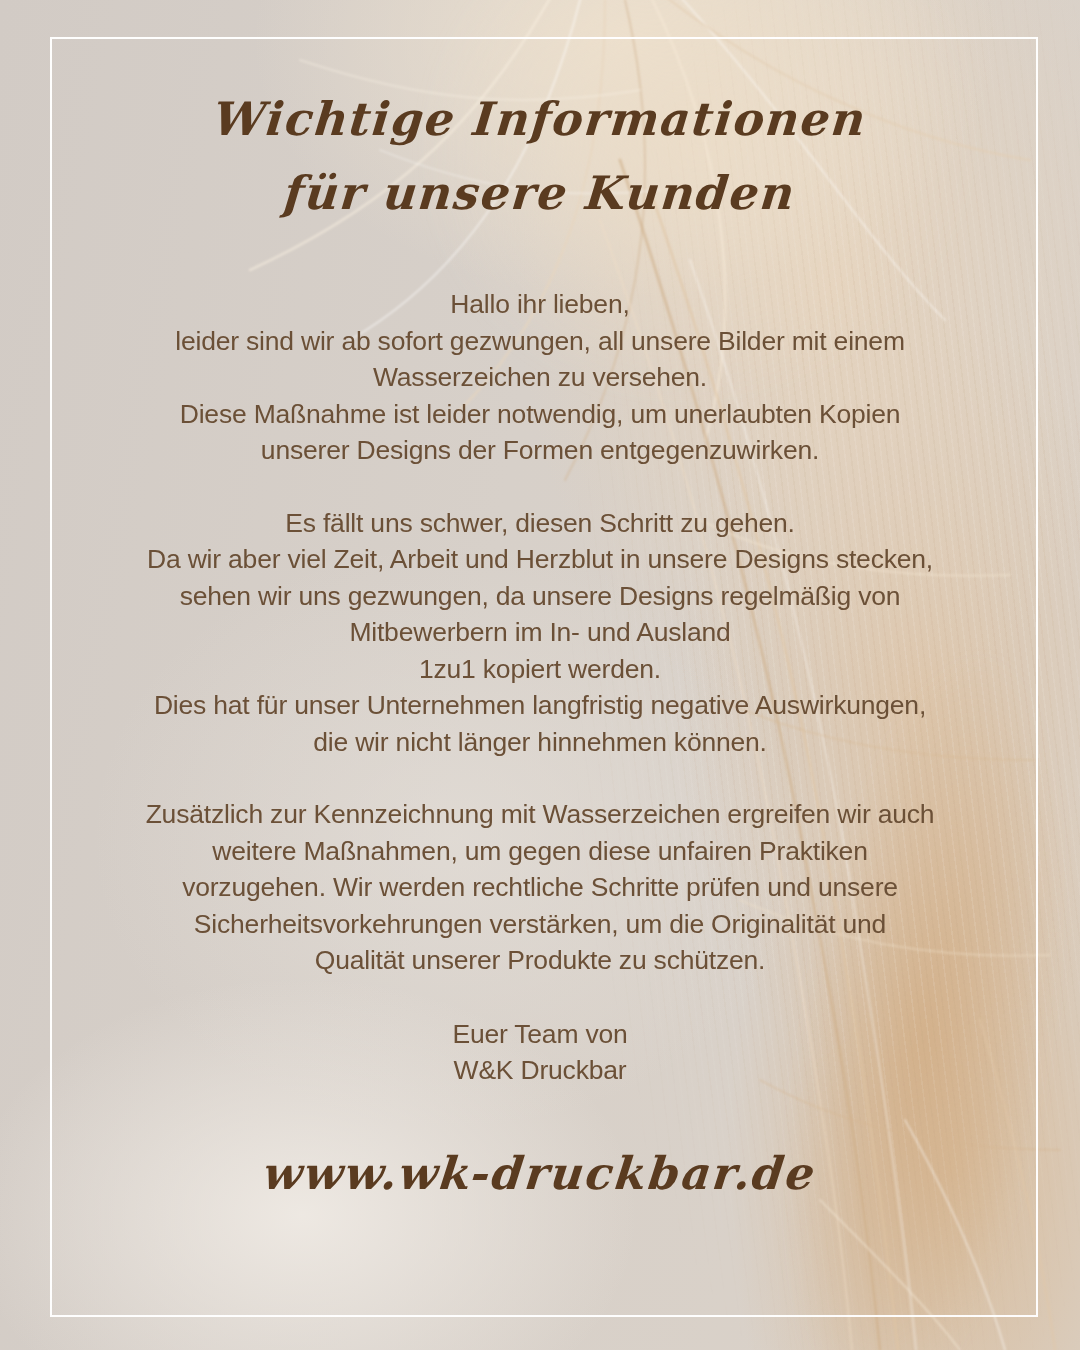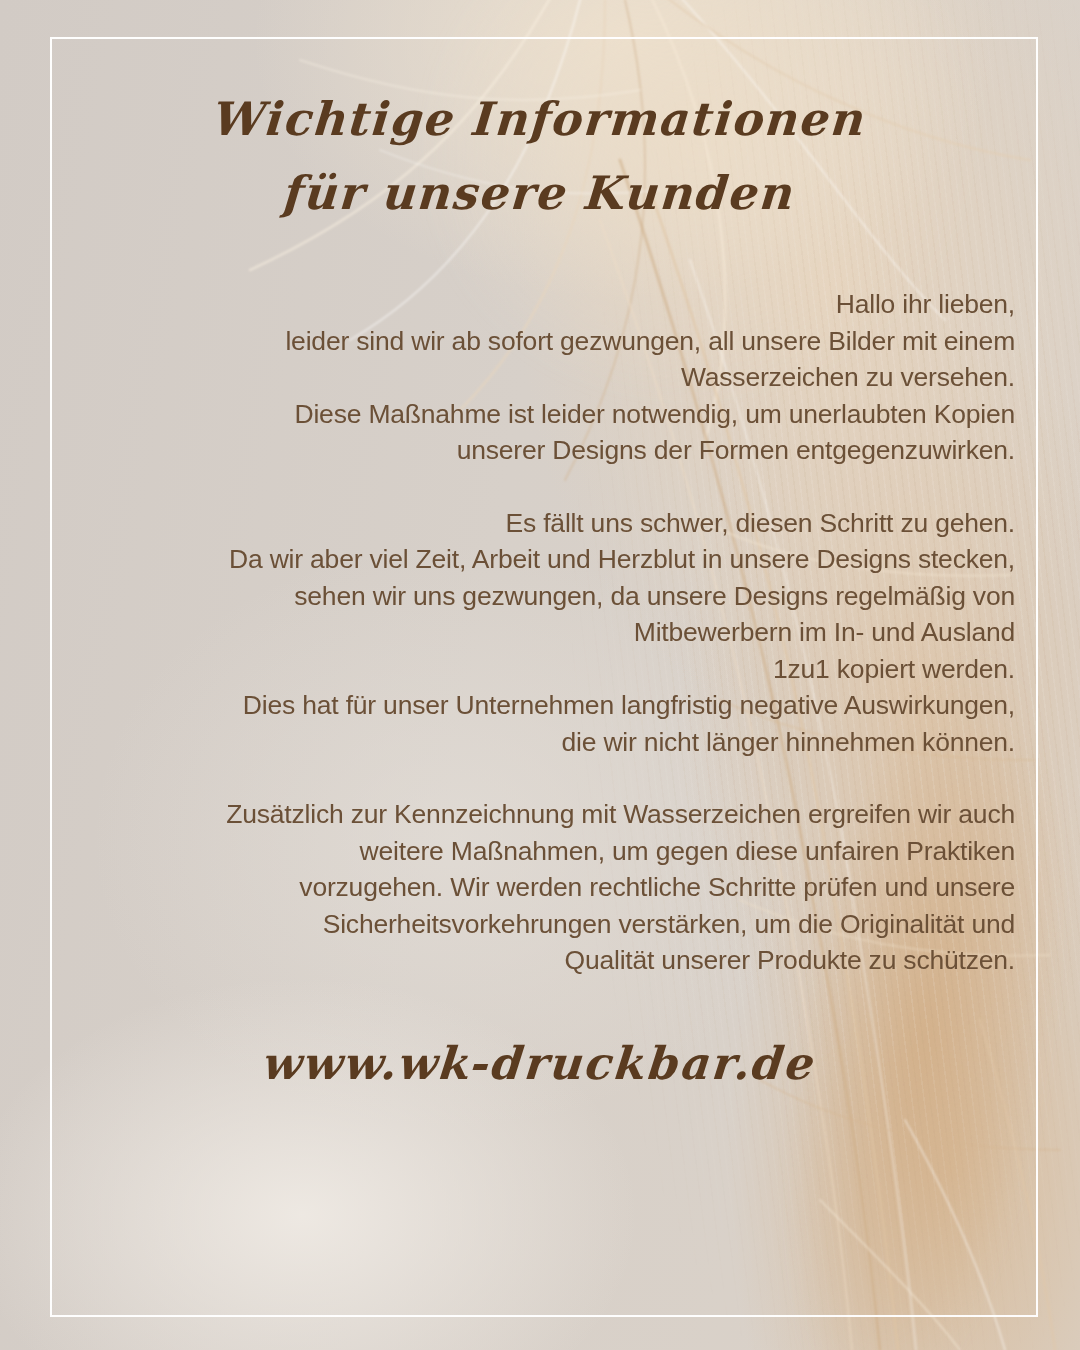--- a/index.html
+++ b/index.html
@@ -88,21 +88,20 @@
     line-height: 74px;
     letter-spacing: 1.5px;
     color: #5a3b20;
   }
   .title .line { display: inline-block; transform: skewX(-6deg); }
   .title .line + .line { display: block; }
 
   .bodytext {
     margin: 56px auto 8px;
     width: 950px;
-    text-align: right;
   }
   .bodytext p {
     margin: 0 0 36px;
     font-size: 26.5px;
     line-height: 36.5px;
     white-space: pre-line;
     letter-spacing: -0.2px;
   }
   .bodytext p.signature { margin-top: 37px; margin-bottom: 0; }
 
@@ -176,20 +175,22 @@
 sehen wir uns gezwungen, da unsere Designs regelmäßig von
 Mitbewerbern im In- und Ausland
 1zu1 kopiert werden.
 Dies hat für unser Unternehmen langfristig negative Auswirkungen,
 die wir nicht länger hinnehmen können.</p>
       <p>Zusätzlich zur Kennzeichnung mit Wasserzeichen ergreifen wir auch
 weitere Maßnahmen, um gegen diese unfairen Praktiken
 vorzugehen. Wir werden rechtliche Schritte prüfen und unsere
 Sicherheitsvorkehrungen verstärken, um die Originalität und
 Qualität unserer Produkte zu schützen.</p>
+      <p class="signature">Euer Team von
+W&amp;K Druckbar</p>
     </div>
 
     <div class="website">
       <span>www.wk-druckbar.de</span>
     </div>
   </div>
 
 </div>
 
 </body></html>

